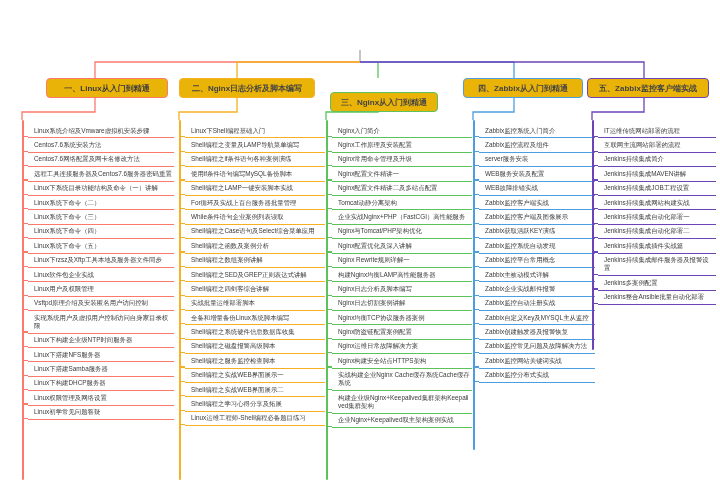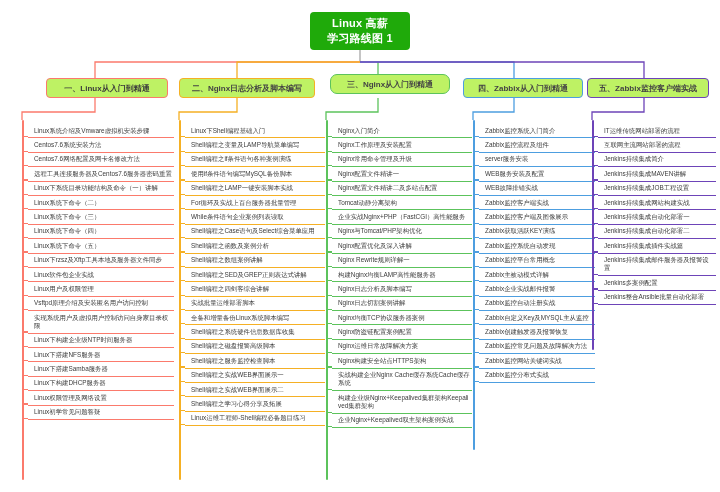--- a/index.html
+++ b/index.html
@@ -33,21 +33,21 @@
 
   
   .connectors { position:absolute; left:0; top:0; width:720px; height:492px; }
 
   
   .branch-header {
     position:absolute;
     height:20px;
     border-radius:4px;
     border:1.4px solid #888;
-    background:#bef264;
+    background:#eab308;
     display:flex; align-items:center; justify-content:center;
     font-size:8px;
     font-weight:bold;
     color:#444;
     white-space:nowrap;
     padding:0 4px;
   }
 
   
   .column { position:absolute; top:0; }
@@ -122,24 +122,20 @@
     <path d="M378,62 L378,78" stroke="#5cc35c" stroke-width="1.3" fill="none"></path>
     <path d="M378,98 L378,112 L326,112 L326,120" stroke="#5cc35c" stroke-width="1.3" fill="none"></path>
 
     <path d="M360,62 L514,62 L514,78" stroke="#4d9ee0" stroke-width="1.3" fill="none"></path>
     <path d="M514,98 L514,112 L473,112 L473,120" stroke="#4d9ee0" stroke-width="1.3" fill="none"></path>
 
     <path d="M360,62 L644,62 L644,78" stroke="#6d44b8" stroke-width="1.3" fill="none"></path>
     <path d="M644,98 L644,112 L592,112 L592,120" stroke="#6d44b8" stroke-width="1.3" fill="none"></path>
   </svg>
 
-  <div class="root-node">
-    <span>Linux 高薪</span>
-    <span>学习路线图 1</span>
-  </div>
 
   <div class="column c1" style="left:12px; width:160px;">
     <div class="branch-header" style="left:34px; top:78px; width:122px;">一、Linux从入门到精通</div>
     <div class="spine" style="left:10px; top:120px; height:360px;"></div>
     <div class="items" style="left:16px; top:124px; width:146px;">
         <div class="item">Linux系统介绍及Vmware虚拟机安装步骤<span class="item-stub" style="background: rgb(251, 122, 108); bottom: 0px;"></span></div>
         <div class="item">Centos7.6系统安装方法<span class="item-stub" style="background: rgb(251, 122, 108); bottom: 0px;"></span></div>
         <div class="item">Centos7.6网络配置及网卡名修改方法<span class="item-stub" style="background: rgb(251, 122, 108); bottom: 0px;"></span></div>
         <div class="item">远程工具连接服务器及Centos7.6服务器密码重置<span class="item-stub" style="background: rgb(251, 122, 108); bottom: 0px;"></span></div>
         <div class="item">Linux下系统目录功能结构及命令（一）讲解<span class="item-stub" style="background: rgb(251, 122, 108); bottom: 0px;"></span></div>
@@ -183,21 +179,21 @@
         <div class="item">Shell编程之磁盘报警高级脚本<span class="item-stub" style="background: rgb(245, 176, 36); bottom: 0px;"></span></div>
         <div class="item">Shell编程之服务监控检查脚本<span class="item-stub" style="background: rgb(245, 176, 36); bottom: 0px;"></span></div>
         <div class="item">Shell编程之实战WEB界面展示一<span class="item-stub" style="background: rgb(245, 176, 36); bottom: 0px;"></span></div>
         <div class="item">Shell编程之实战WEB界面展示二<span class="item-stub" style="background: rgb(245, 176, 36); bottom: 0px;"></span></div>
         <div class="item">Shell编程之学习心得分享及拓展<span class="item-stub" style="background: rgb(245, 176, 36); bottom: 0px;"></span></div>
         <div class="item">Linux运维工程师-Shell编程必备题目练习<span class="item-stub" style="background: rgb(245, 176, 36); bottom: 0px;"></span></div>
       </div>
   </div>
 
   <div class="column c3" style="left:318px; width:155px;">
-    <div class="branch-header" style="left:12px; top:74px; width:120px;border-radius:7px;">三、Nginx从入门到精通</div>
+    <div class="branch-header" style="left:12px; top:92px; width:108px;">三、Nginx从入门到精通</div>
     <div class="spine" style="left:8px; top:120px; height:360px;"></div>
     <div class="items" style="left:14px; top:124px; width:140px;">
         <div class="item">Nginx入门简介<span class="item-stub" style="background: rgb(92, 195, 92); bottom: 0px;"></span></div>
         <div class="item">Nginx工作原理及安装配置<span class="item-stub" style="background: rgb(92, 195, 92); bottom: 0px;"></span></div>
         <div class="item">Nginx常用命令管理及升级<span class="item-stub" style="background: rgb(92, 195, 92); bottom: 0px;"></span></div>
         <div class="item">Nginx配置文件精讲一<span class="item-stub" style="background: rgb(92, 195, 92); bottom: 0px;"></span></div>
         <div class="item">Nginx配置文件精讲二及多站点配置<span class="item-stub" style="background: rgb(92, 195, 92); bottom: 0px;"></span></div>
         <div class="item">Tomcat动静分离架构<span class="item-stub" style="background: rgb(92, 195, 92); bottom: 0px;"></span></div>
         <div class="item">企业实战Nginx+PHP（FastCGI）高性能服务<span class="item-stub" style="background: rgb(92, 195, 92); bottom: 0px;"></span></div>
         <div class="item">Nginx与Tomcat/PHP架构优化<span class="item-stub" style="background: rgb(92, 195, 92); bottom: 0px;"></span></div>

